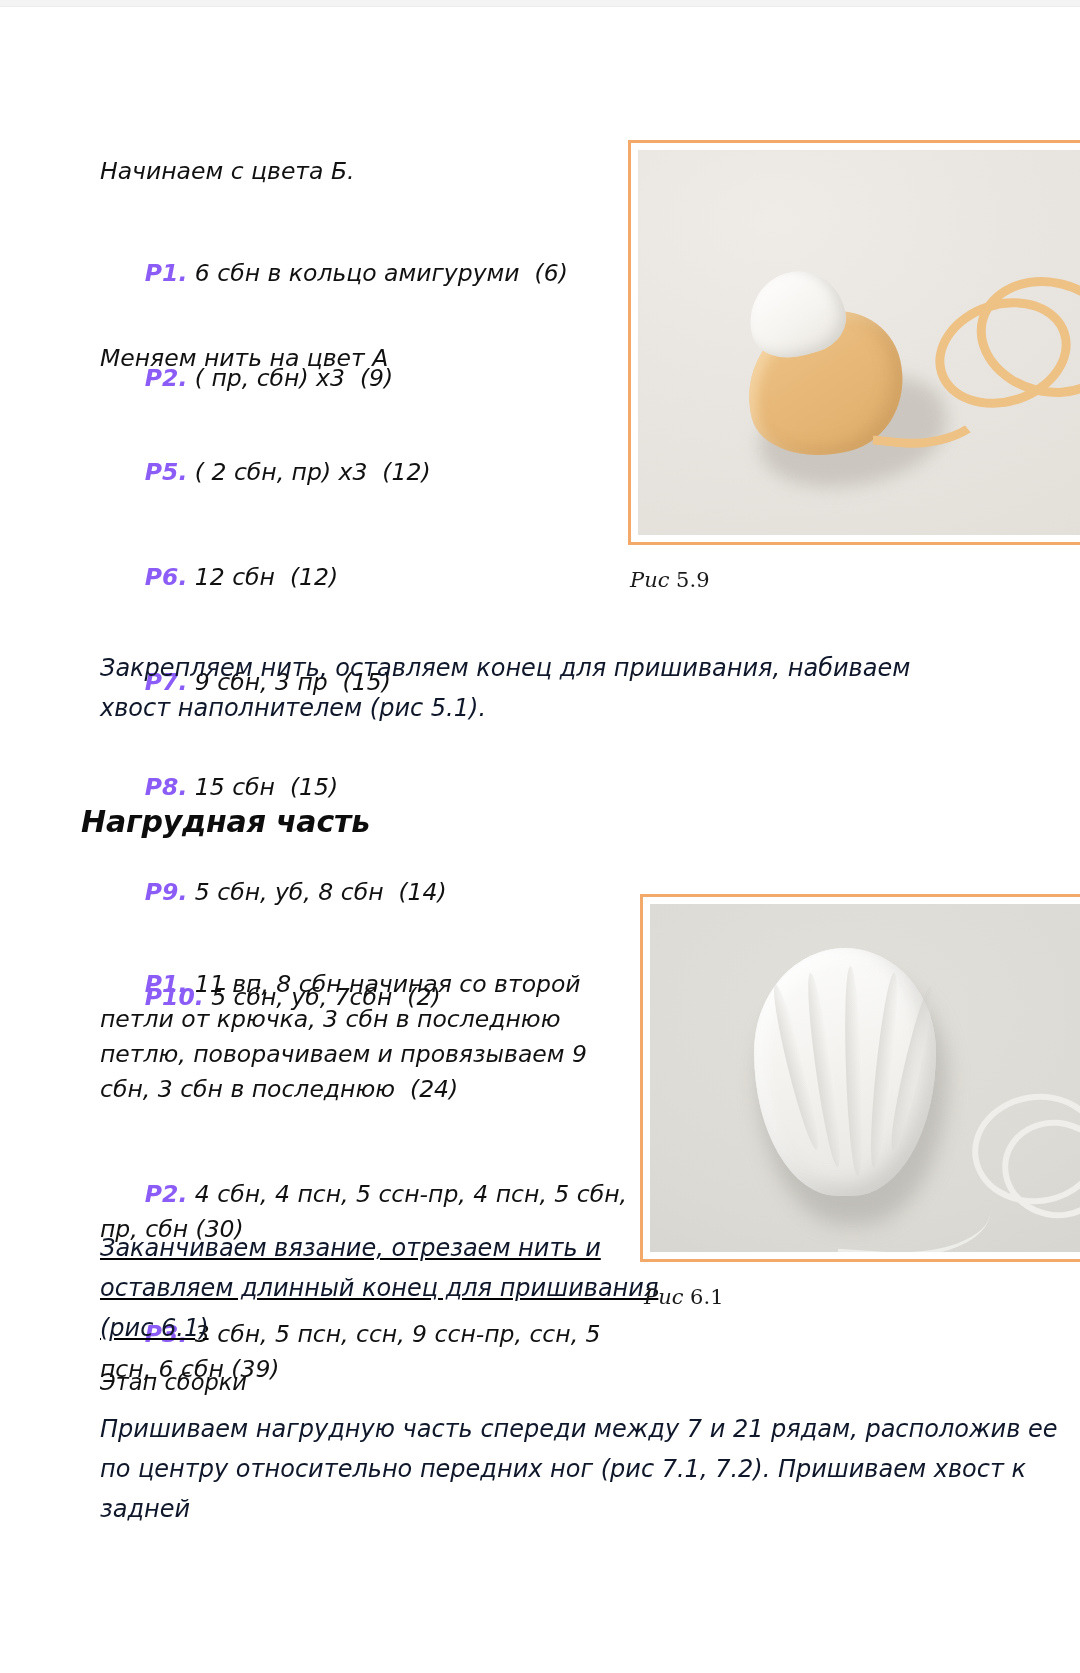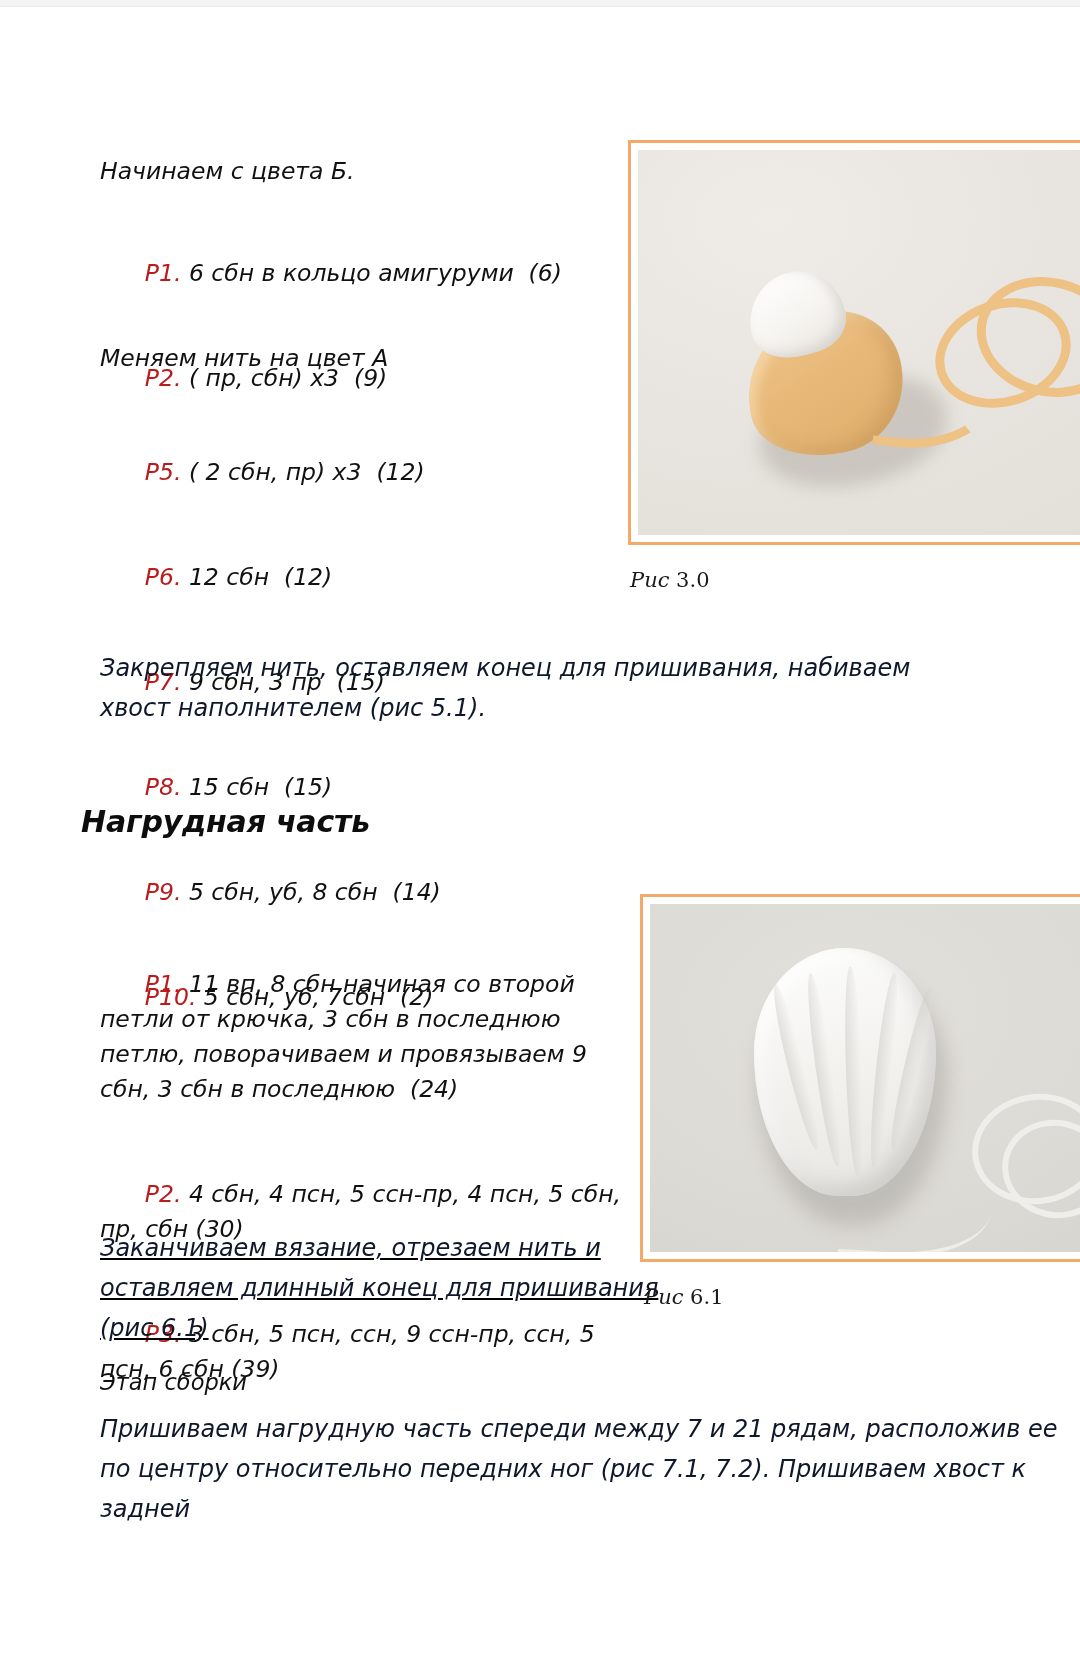--- a/index.html
+++ b/index.html
@@ -37,22 +37,22 @@
     line-height: 34px;
   }
   .rowline {
     font-style: italic;
     font-size: 23.5px;
     line-height: 35px;
     color: #111111;
     white-space: pre-wrap;
   }
   .rowlabel {
-    color: #b91c1c;
-    font-weight: normal;
+    color: #8b5cf6;
+    font-weight: bold;
     font-style: italic;
   }
   .para {
     font-style: italic;
     color: #0f172a;
     font-size: 24px;
     line-height: 40px;
   }
   h2.section {
     font-style: italic;
@@ -249,21 +249,21 @@
       <div class="tail-shadow"></div>
       <div class="tail-body"></div>
       <div class="tail-tip"></div>
       <div class="yarn yarn-a"></div>
       <div class="yarn yarn-b"></div>
       <div class="yarn-tailstr"></div>
     </div>
   </div>
   <div class="caption" style="left:630px; top:568px;">
     <span class="ital">Рис</span>
-    <span>3.0</span>
+    <span>5.9</span>
   </div>
 
   <h2 class="section col" style="top:786px; width:540px;">Нагрудная часть</h2>
 
 
   <div class="col" style="top:932px; width:540px;">
     <div class="rowline">
       <span class="rowlabel">P1.</span><span> </span><span>11 вп, 8 сбн начиная со второй петли от крючка, 3 сбн в последнюю петлю, поворачиваем и провязываем 9 сбн, 3 сбн в последнюю  (24)</span>
     </div>
     <div class="rowline">

